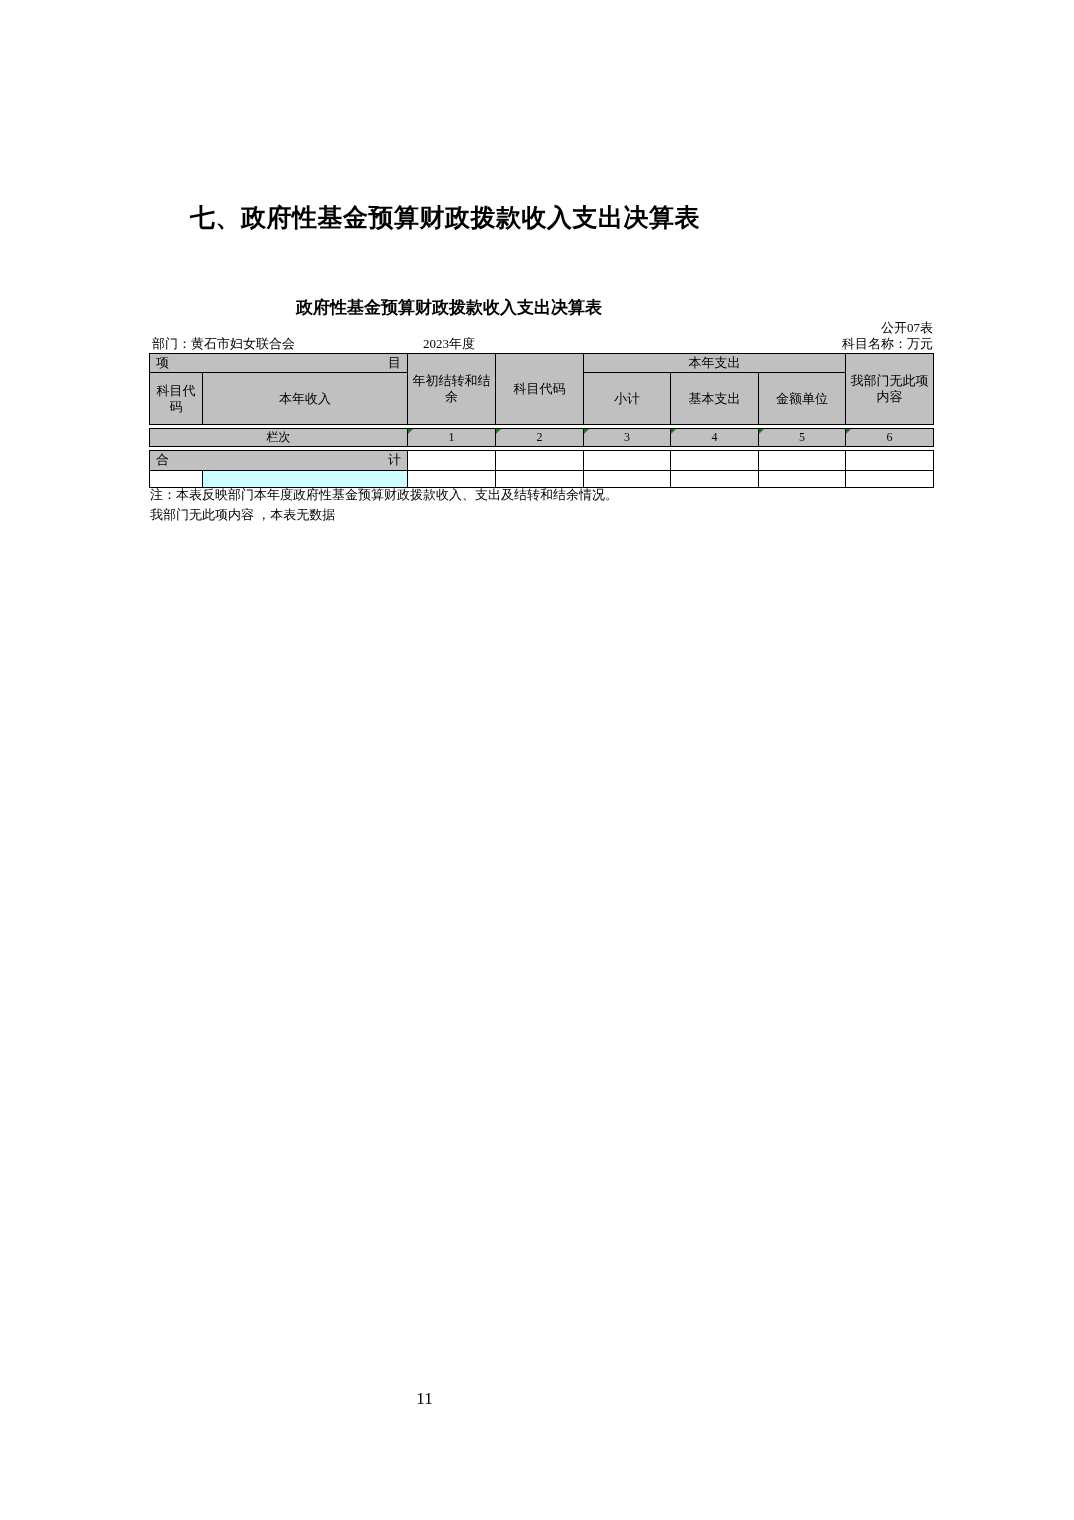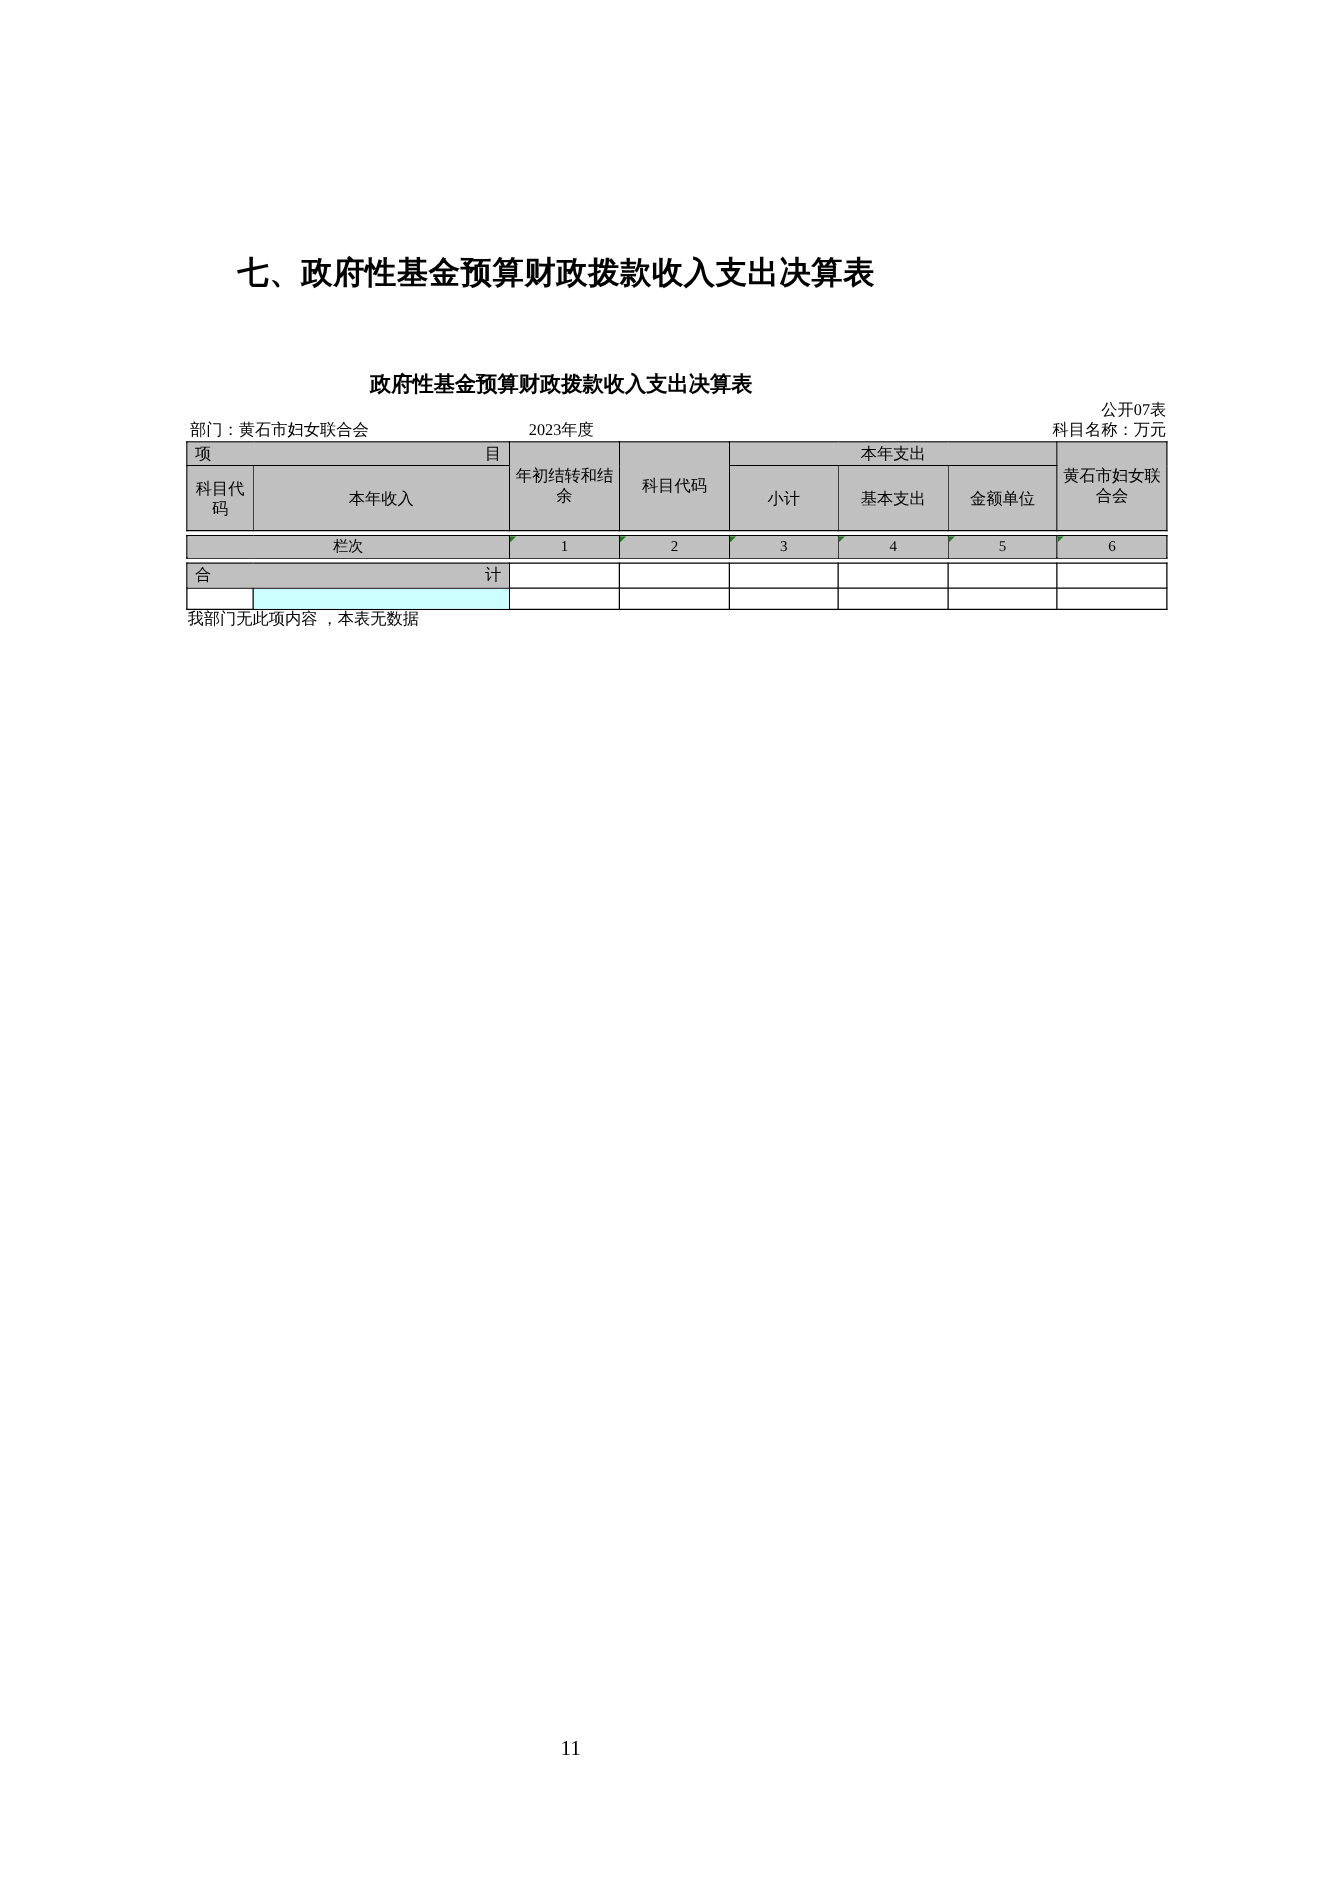--- a/index.html
+++ b/index.html
@@ -98,21 +98,20 @@
     font-size: 13px;
     line-height: 20px;
   }
 
   .page-number {
     position: absolute;
     left: 0; top: 1389px;
     width: 849px;
     text-align: center;
     font-size: 17px;
-    margin-left: 32px;
   }
 </style>
 </head>
 <body>
 
 <div class="page-heading">七、政府性基金预算财政拨款收入支出决算表</div>
 
 <div class="table-title">政府性基金预算财政拨款收入支出决算表</div>
 
 <div class="form-code">公开07表</div>
@@ -140,21 +139,21 @@
         <tr style="height:18px">
       <td colspan="2" class="hdr-cell">
         <div class="spread">
           <span>项</span>
           <span>目</span>
         </div>
       </td>
       <td rowspan="2" class="hdr-cell">年初结转和结余</td>
       <td rowspan="2" class="hdr-cell">科目代码</td>
       <td colspan="3" class="hdr-cell">本年支出</td>
-      <td rowspan="2" class="hdr-cell">黄石市妇女联合会</td>
+      <td rowspan="2" class="hdr-cell">我部门无此项内容</td>
     </tr>
     <tr style="height:52px">
       <td class="hdr-cell">科目代码</td>
       <td class="hdr-cell">本年收入</td>
       <td class="hdr-cell">小计</td>
       <td class="hdr-cell">基本支出</td>
       <td class="hdr-cell">金额单位</td>
     </tr>
   </tbody>
     </table>
@@ -218,16 +217,17 @@
       <td></td>
       <td></td>
       <td></td>
     </tr>
   </tbody>
     </table>
 
 </div>
 
 <div class="notes">
+  <div>注：本表反映部门本年度政府性基金预算财政拨款收入、支出及结转和结余情况。</div>
   <div>我部门无此项内容 ，本表无数据</div>
 </div>
 
 <div class="page-number">11</div>
 
 </body></html>

